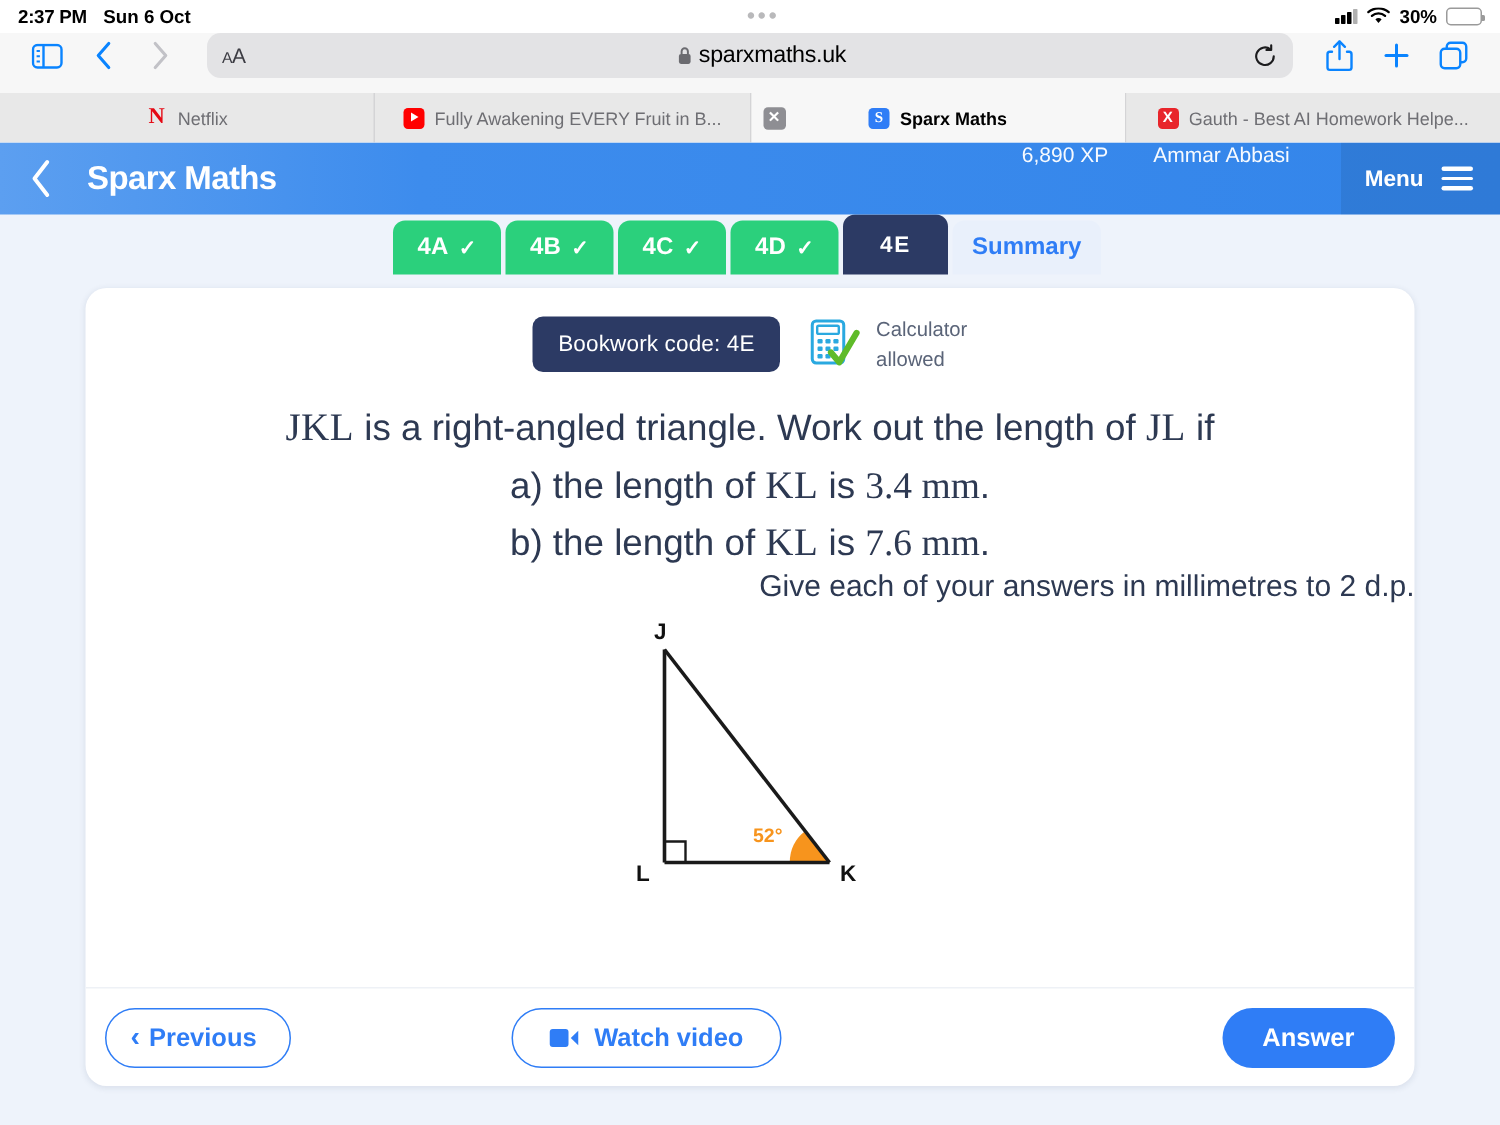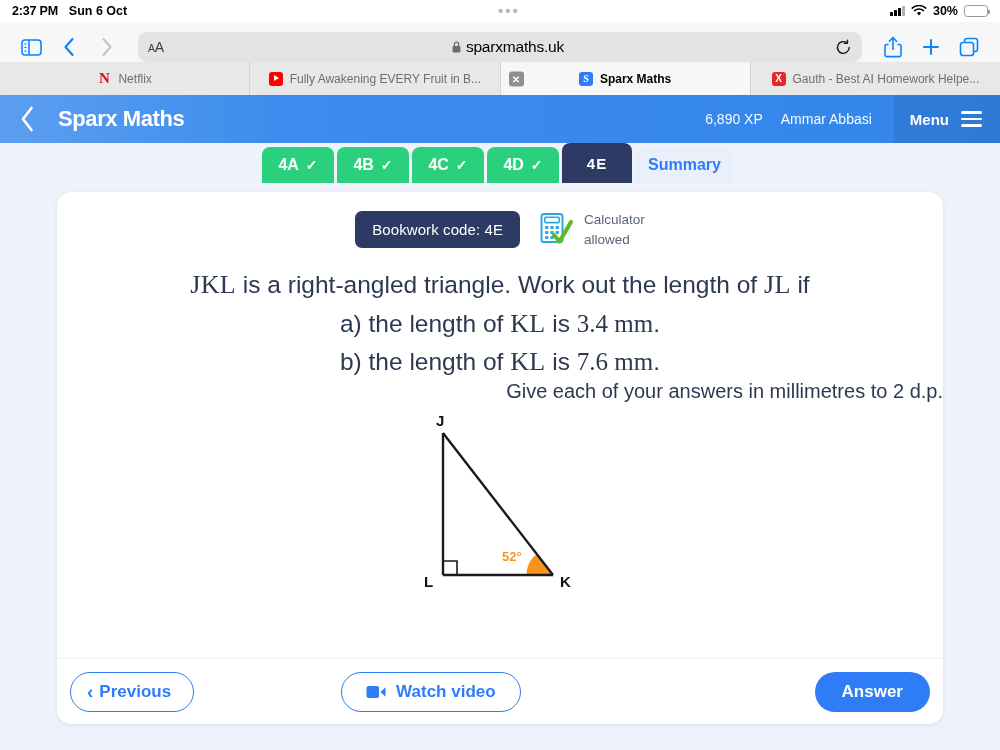--- a/index.html
+++ b/index.html
@@ -31,21 +31,21 @@
   .sig-bars i:nth-child(4) { height: 10px; background: #b0b0b0; }
   .batt-pct { font-size: 12.5px; font-weight: 600; }
   .batt { width: 24px; height: 11.5px; border: 1.3px solid #9a9a9a; border-radius: 3.2px; padding: 1.3px; position: relative; }
   .batt::after { content:""; position:absolute; right:-3px; top:3.4px; width:1.8px; height:4px; background:#9a9a9a; border-radius:0 1px 1px 0; }
   .batt-fill { height: 100%; background: #f8c429; border-radius: 1.6px; }
 
   
   .toolbar {
     height: 40px; width: 100%;
     background: #f7f7f7;
-    display: flex; align-items: flex-end;
+    display: flex; align-items: flex-start;
     padding: 0 14px; gap: 4px;
   }
   .tb-btn {
     width: 34px; height: 30px;
     display: flex; align-items: center; justify-content: center;
     color: #0a84ff;
   }
   .tb-btn.disabled { color: #c2c2c7; }
   .addr {
     flex: 1; height: 30px; margin: 0 10px;
@@ -100,21 +100,21 @@
   }
   .appbar-back {
     width: 54px; height: 100%;
     display: flex; align-items: center; justify-content: center;
     color: #fff;
   }
   .appbar-title {
     font-size: 22px; font-weight: 700; color: #fff;
     letter-spacing: -.4px; margin-left: 4px;
   }
-  .appbar-right { margin-left: auto; display: flex; align-items: center; height: 100%; }
+  .appbar-right { margin-left: auto; display: flex; height: 100%; gap: 12px; }
   .xp { font-size: 14px; color: #fff; opacity: .96; margin-right: 18px; }
   .uname { font-size: 14px; color: #fff; opacity: .96; margin-right: 22px; }
   .menu-btn {
     height: 100%; display: flex; align-items: center; gap: 12px;
     background: rgba(0,0,0,0.08); padding: 0 18px 0 16px;
   }
   .menu-label { font-size: 15px; font-weight: 700; color: #fff; }
   .burger { display: flex; flex-direction: column; gap: 4px; }
   .burger i { width: 21px; height: 2.6px; background: #fff; border-radius: 2px; display: block; }
 

